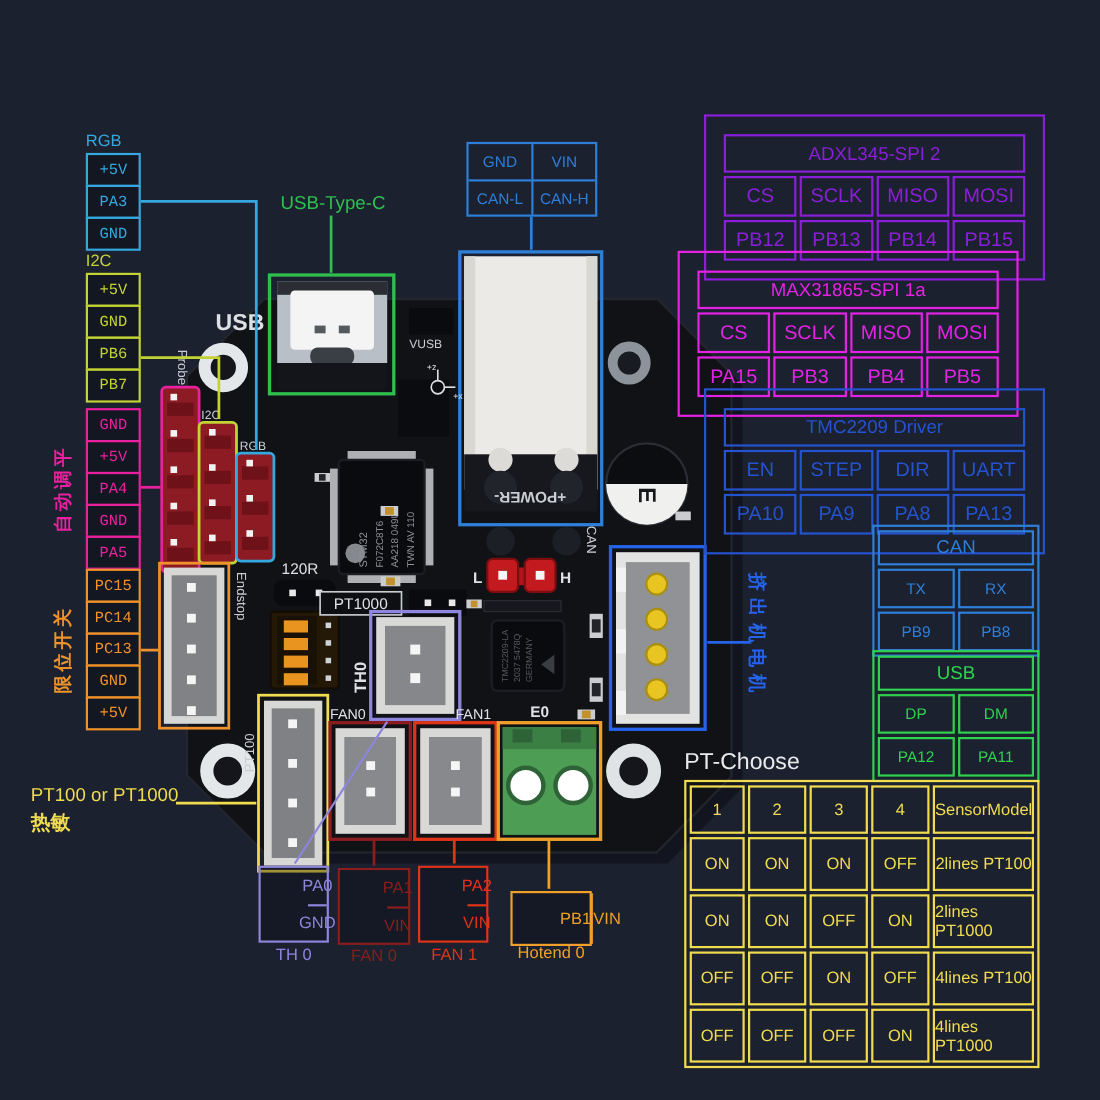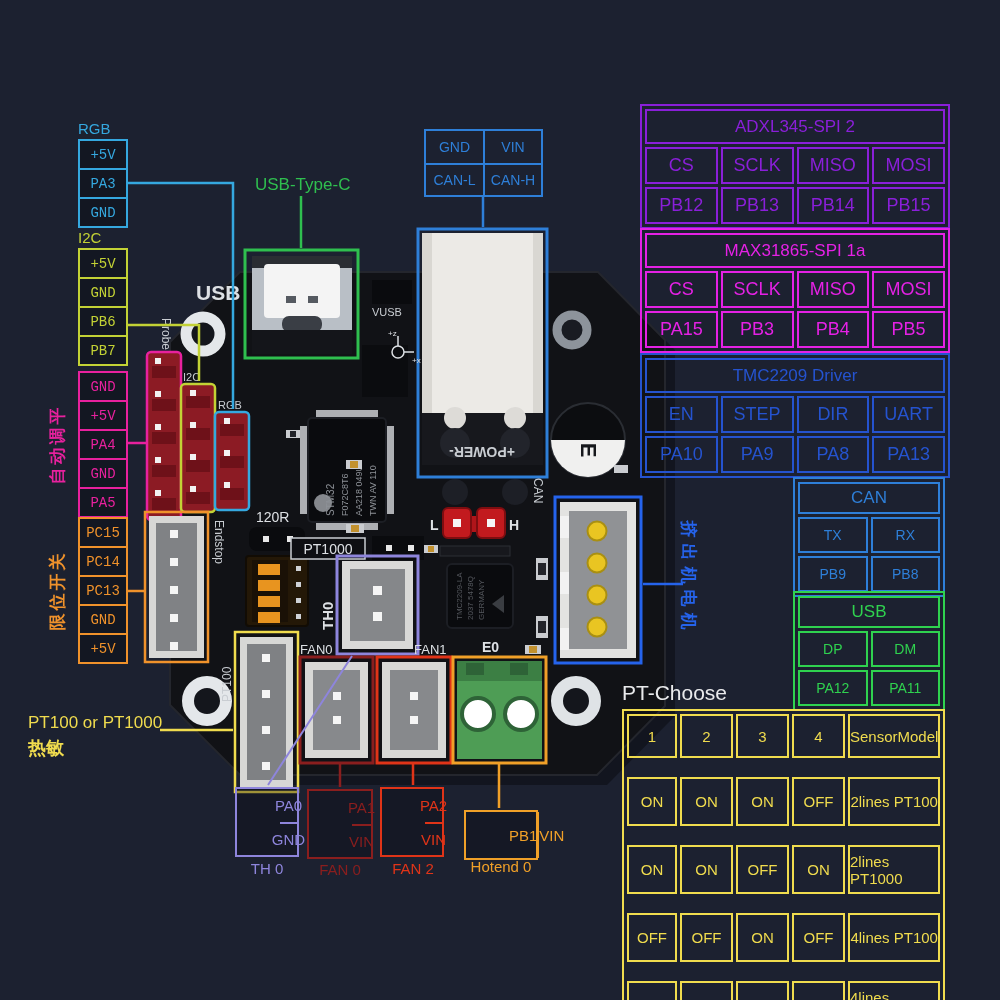--- a/index.html
+++ b/index.html
@@ -13,32 +13,32 @@
   .vtitle-r{position:absolute;color:var(--c);font-size:17px;font-weight:bold;letter-spacing:6px;
           transform:rotate(90deg);transform-origin:left top;white-space:nowrap;width:150px;text-align:center;}
   .pins{position:absolute;display:flex;flex-direction:column;font-family:Liberation Mono, monospace;}
   .cell{box-sizing:border-box;width:50px;height:31px;margin-top:-2px;border:2px solid var(--c);
         color:var(--c);font-size:14px;display:flex;align-items:center;justify-content:center;
         background:rgba(8,10,18,.45);}
   .cell:first-child{margin-top:0;}
   .powgrid{position:absolute;border:2px solid var(--c);display:grid;grid-template-columns:57px 58px;color:var(--c);}
   .powgrid .pc{box-sizing:border-box;height:32px;font-size:14px;display:flex;align-items:center;justify-content:center;}
   .pc.bl{border-left:2px solid var(--c);} .pc.bt{border-top:2px solid var(--c);text-align:center;}
-  .spitable{position:absolute;box-sizing:border-box;width:310px;border:2px solid var(--c);padding:3px;
+  .spitable{position:absolute;box-sizing:border-box;width:310px;border:2px solid var(--c);padding:16px;
             display:grid;grid-template-columns:repeat(4,1fr);gap:3px;color:var(--c);}
   .spitable .t{grid-column:1/-1;border:2px solid var(--c);height:31px;font-size:17px;}
   .spitable .c{border:2px solid var(--c);height:33px;font-size:18px;}
   .duotable{position:absolute;box-sizing:border-box;width:152px;border:2px solid var(--c);padding:3px;
             display:grid;grid-template-columns:1fr 1fr;gap:3px;color:var(--c);}
   .duotable .t{grid-column:1/-1;border:2px solid var(--c);height:28px;font-size:17px;}
   .duotable .c{border:2px solid var(--c);height:32px;font-size:14px;}
   .ptc{position:absolute;box-sizing:border-box;width:323px;border:2px solid var(--c);padding:3px;
        display:grid;grid-template-columns:50px 53px 53px 53px 1fr;gap:3px;color:var(--c);}
   .ptc .h{border:2px solid var(--c);height:40px;font-size:15px;}
-  .ptc .c{border:2px solid var(--c);height:45px;font-size:15px;margin-top:16px;}
+  .ptc .c{border:2px solid var(--c);height:45px;font-size:15px;}
   .ptitle{position:absolute;color:#e9eaec;font-size:21px;}
   .collapsed{position:absolute;box-sizing:border-box;border:2px solid var(--c);color:var(--c);
              display:flex;flex-direction:column;background:rgba(8,10,18,.35);padding-left:43px;}
   .collapsed .r{box-sizing:border-box;height:33px;font-size:15px;display:flex;align-items:center;justify-content:center;}
   .collapsed .r + .r{border-top:2px solid var(--c);}
   .collapsed.hrow{flex-direction:row;} .collapsed.hrow .r{height:46px;flex:1;}
   .collapsed.hrow .r + .r{border-top:none;border-left:2px solid var(--c);}
   .blabel{position:absolute;font-size:15px;color:var(--c);text-align:center;}
   .txt{position:absolute;color:var(--c);}
 </style>
@@ -360,21 +360,21 @@
     <div class="c fx">CS</div>
     <div class="c fx">SCLK</div>
     <div class="c fx">MISO</div>
     <div class="c fx">MOSI</div>
     <div class="c fx">PB12</div>
     <div class="c fx">PB13</div>
     <div class="c fx">PB14</div>
     <div class="c fx">PB15</div>
   </div>
 
-  <div class="spitable" style="--c:#E521E5;left:640px;top:228px">
+  <div class="spitable" style="--c:#E521E5;left:616px;top:228px">
     <div class="t fx">MAX31865-SPI 1a</div>
     <div class="c fx">CS</div>
     <div class="c fx">SCLK</div>
     <div class="c fx">MISO</div>
     <div class="c fx">MOSI</div>
     <div class="c fx">PA15</div>
     <div class="c fx">PB3</div>
     <div class="c fx">PB4</div>
     <div class="c fx">PB5</div>
   </div>
@@ -452,21 +452,21 @@
   <div class="collapsed" style="--c:#8A1E1E;left:307px;top:789px;width:66px">
     <div class="r">PA1</div>
     <div class="r">VIN</div>
   </div>
   <div class="blabel" style="--c:#8A1E1E;left:300px;top:861px;width:80px">FAN 0</div>
 
   <div class="collapsed" style="--c:#E03418;left:380px;top:787px;width:64px">
     <div class="r">PA2</div>
     <div class="r">VIN</div>
   </div>
-  <div class="blabel" style="--c:#E03418;left:373px;top:860px;width:80px">FAN 2</div>
+  <div class="blabel" style="--c:#E03418;left:373px;top:860px;width:80px">FAN 1</div>
 
   <div class="collapsed hrow" style="--c:#F0A028;left:464px;top:810px;width:74px">
     <div class="r">PB1</div>
     <div class="r">VIN</div>
   </div>
   <div class="blabel" style="--c:#F0A028;left:445px;top:858px;width:112px">Hotend 0</div>
 
   <div class="vtitle-r" style="--c:#2563EB;left:700px;top:503px">挤出机电机</div>
 
 </div>

